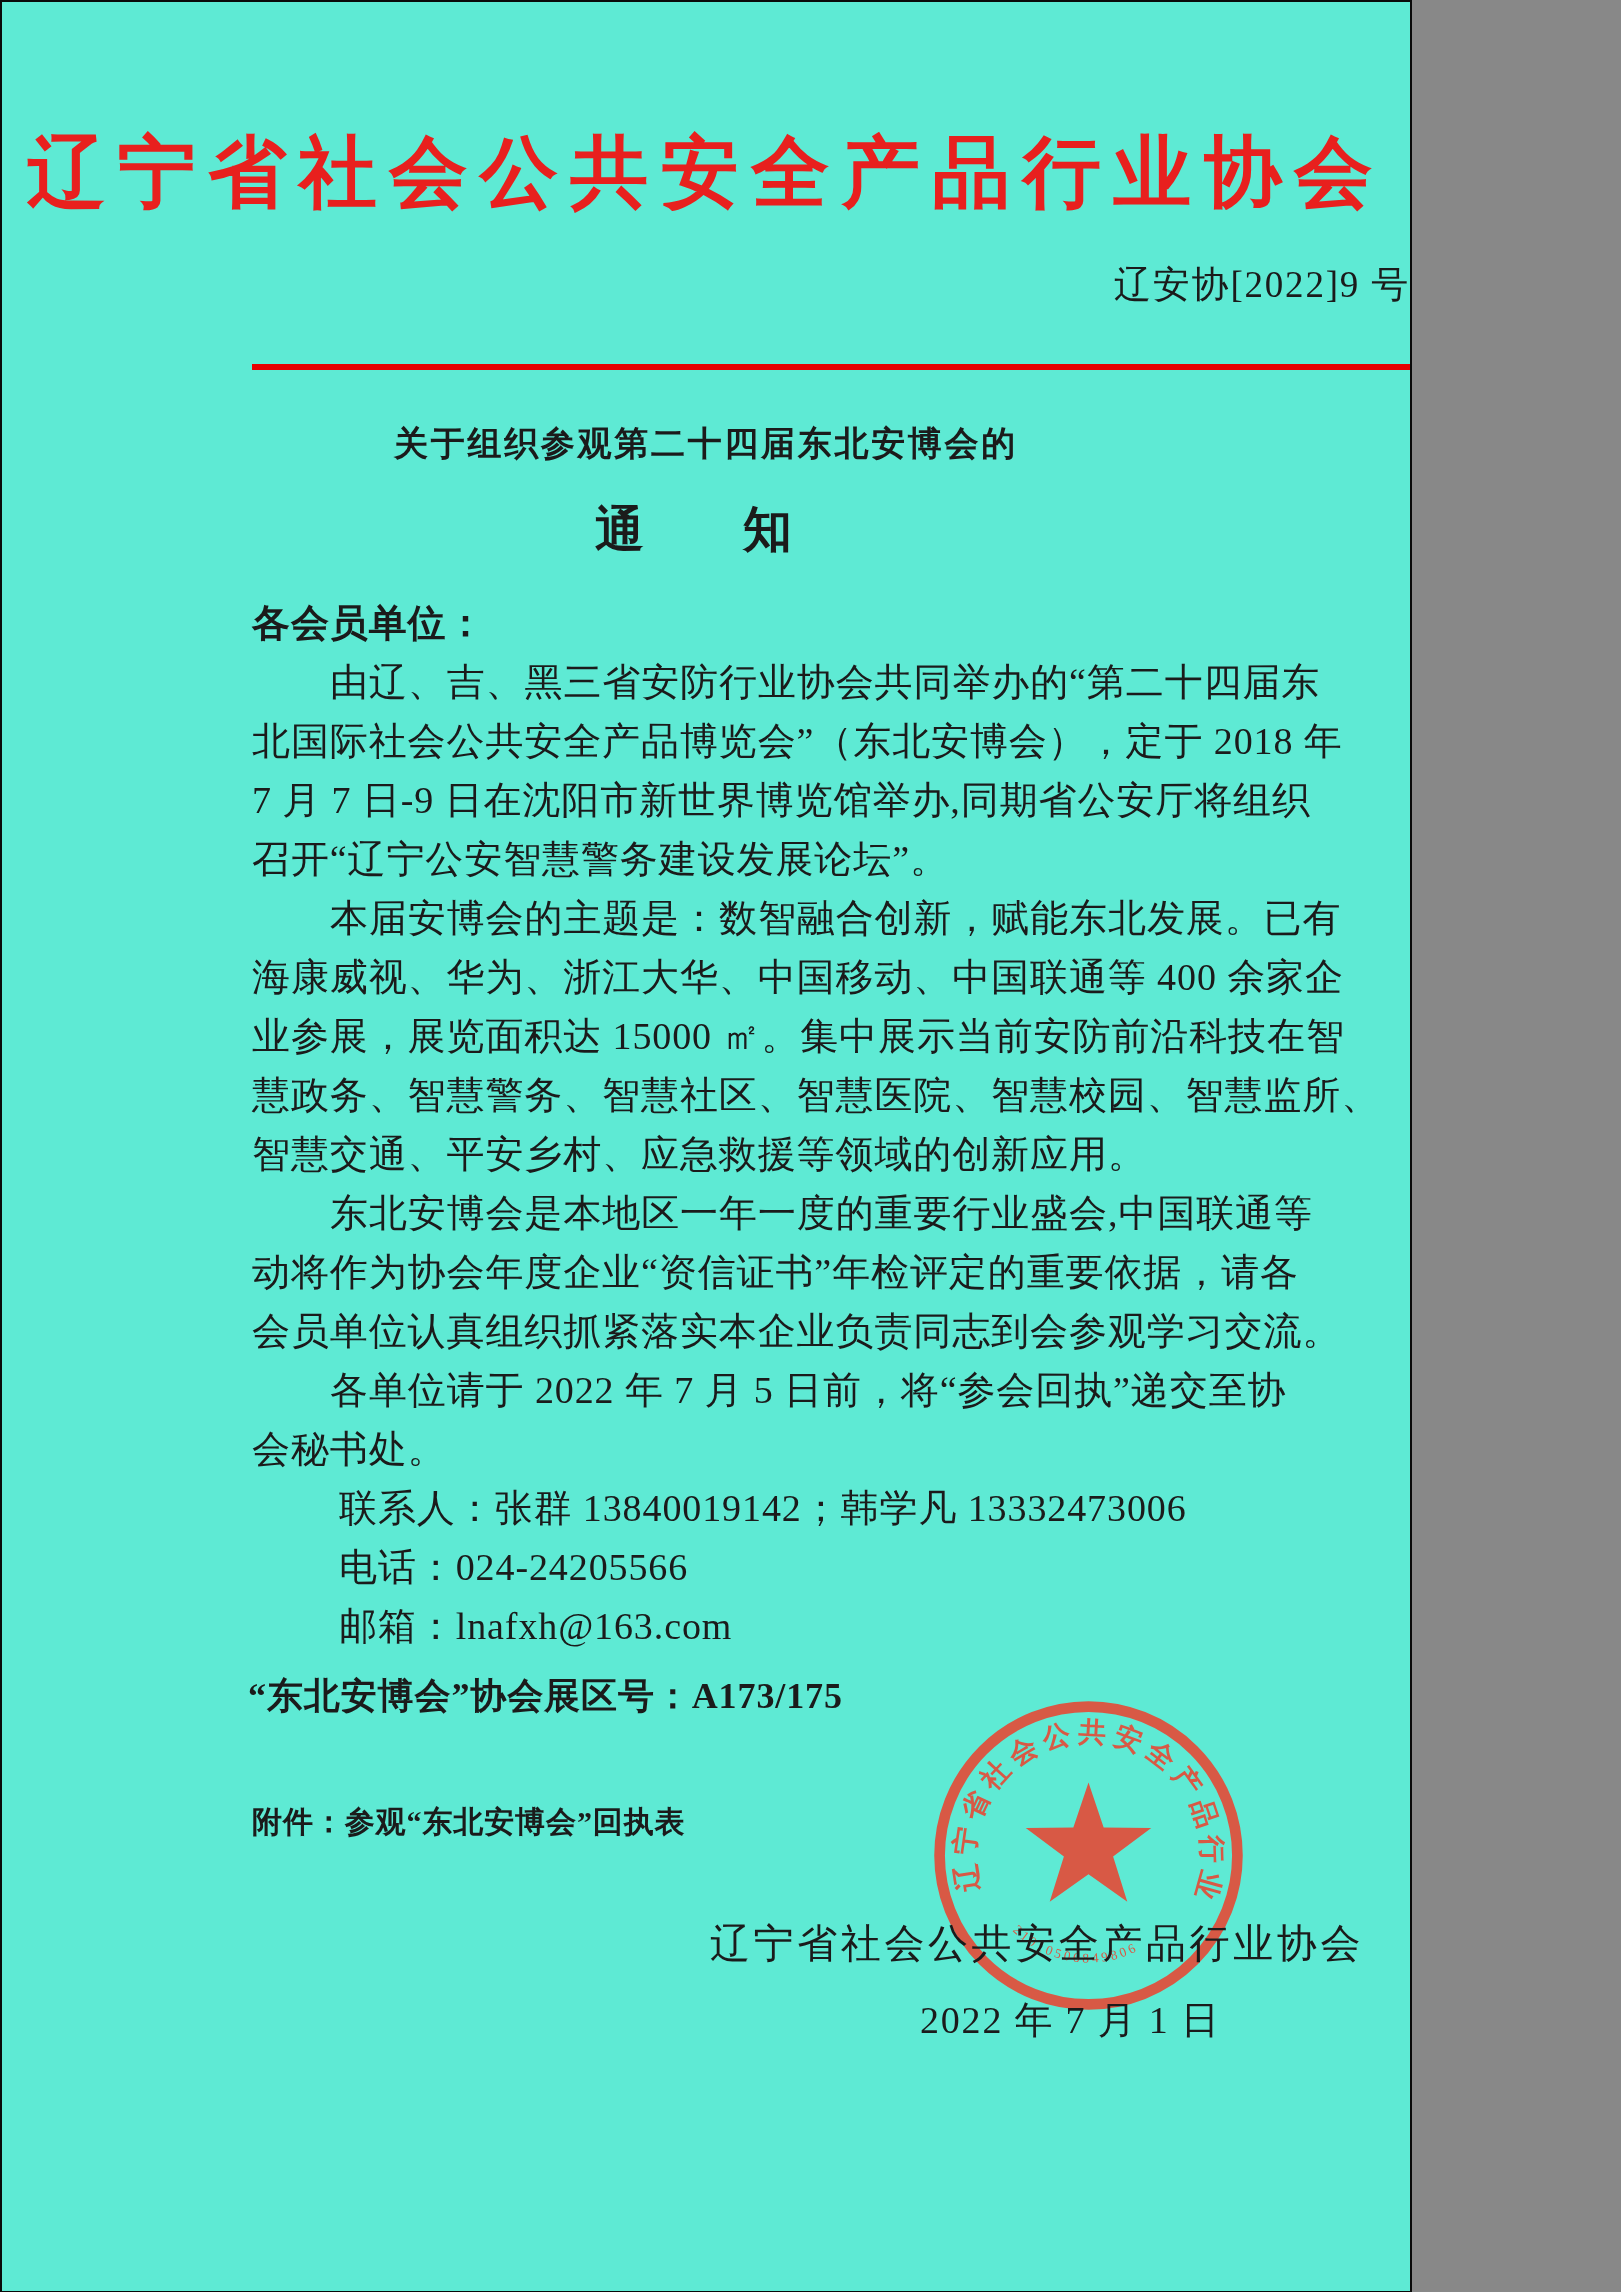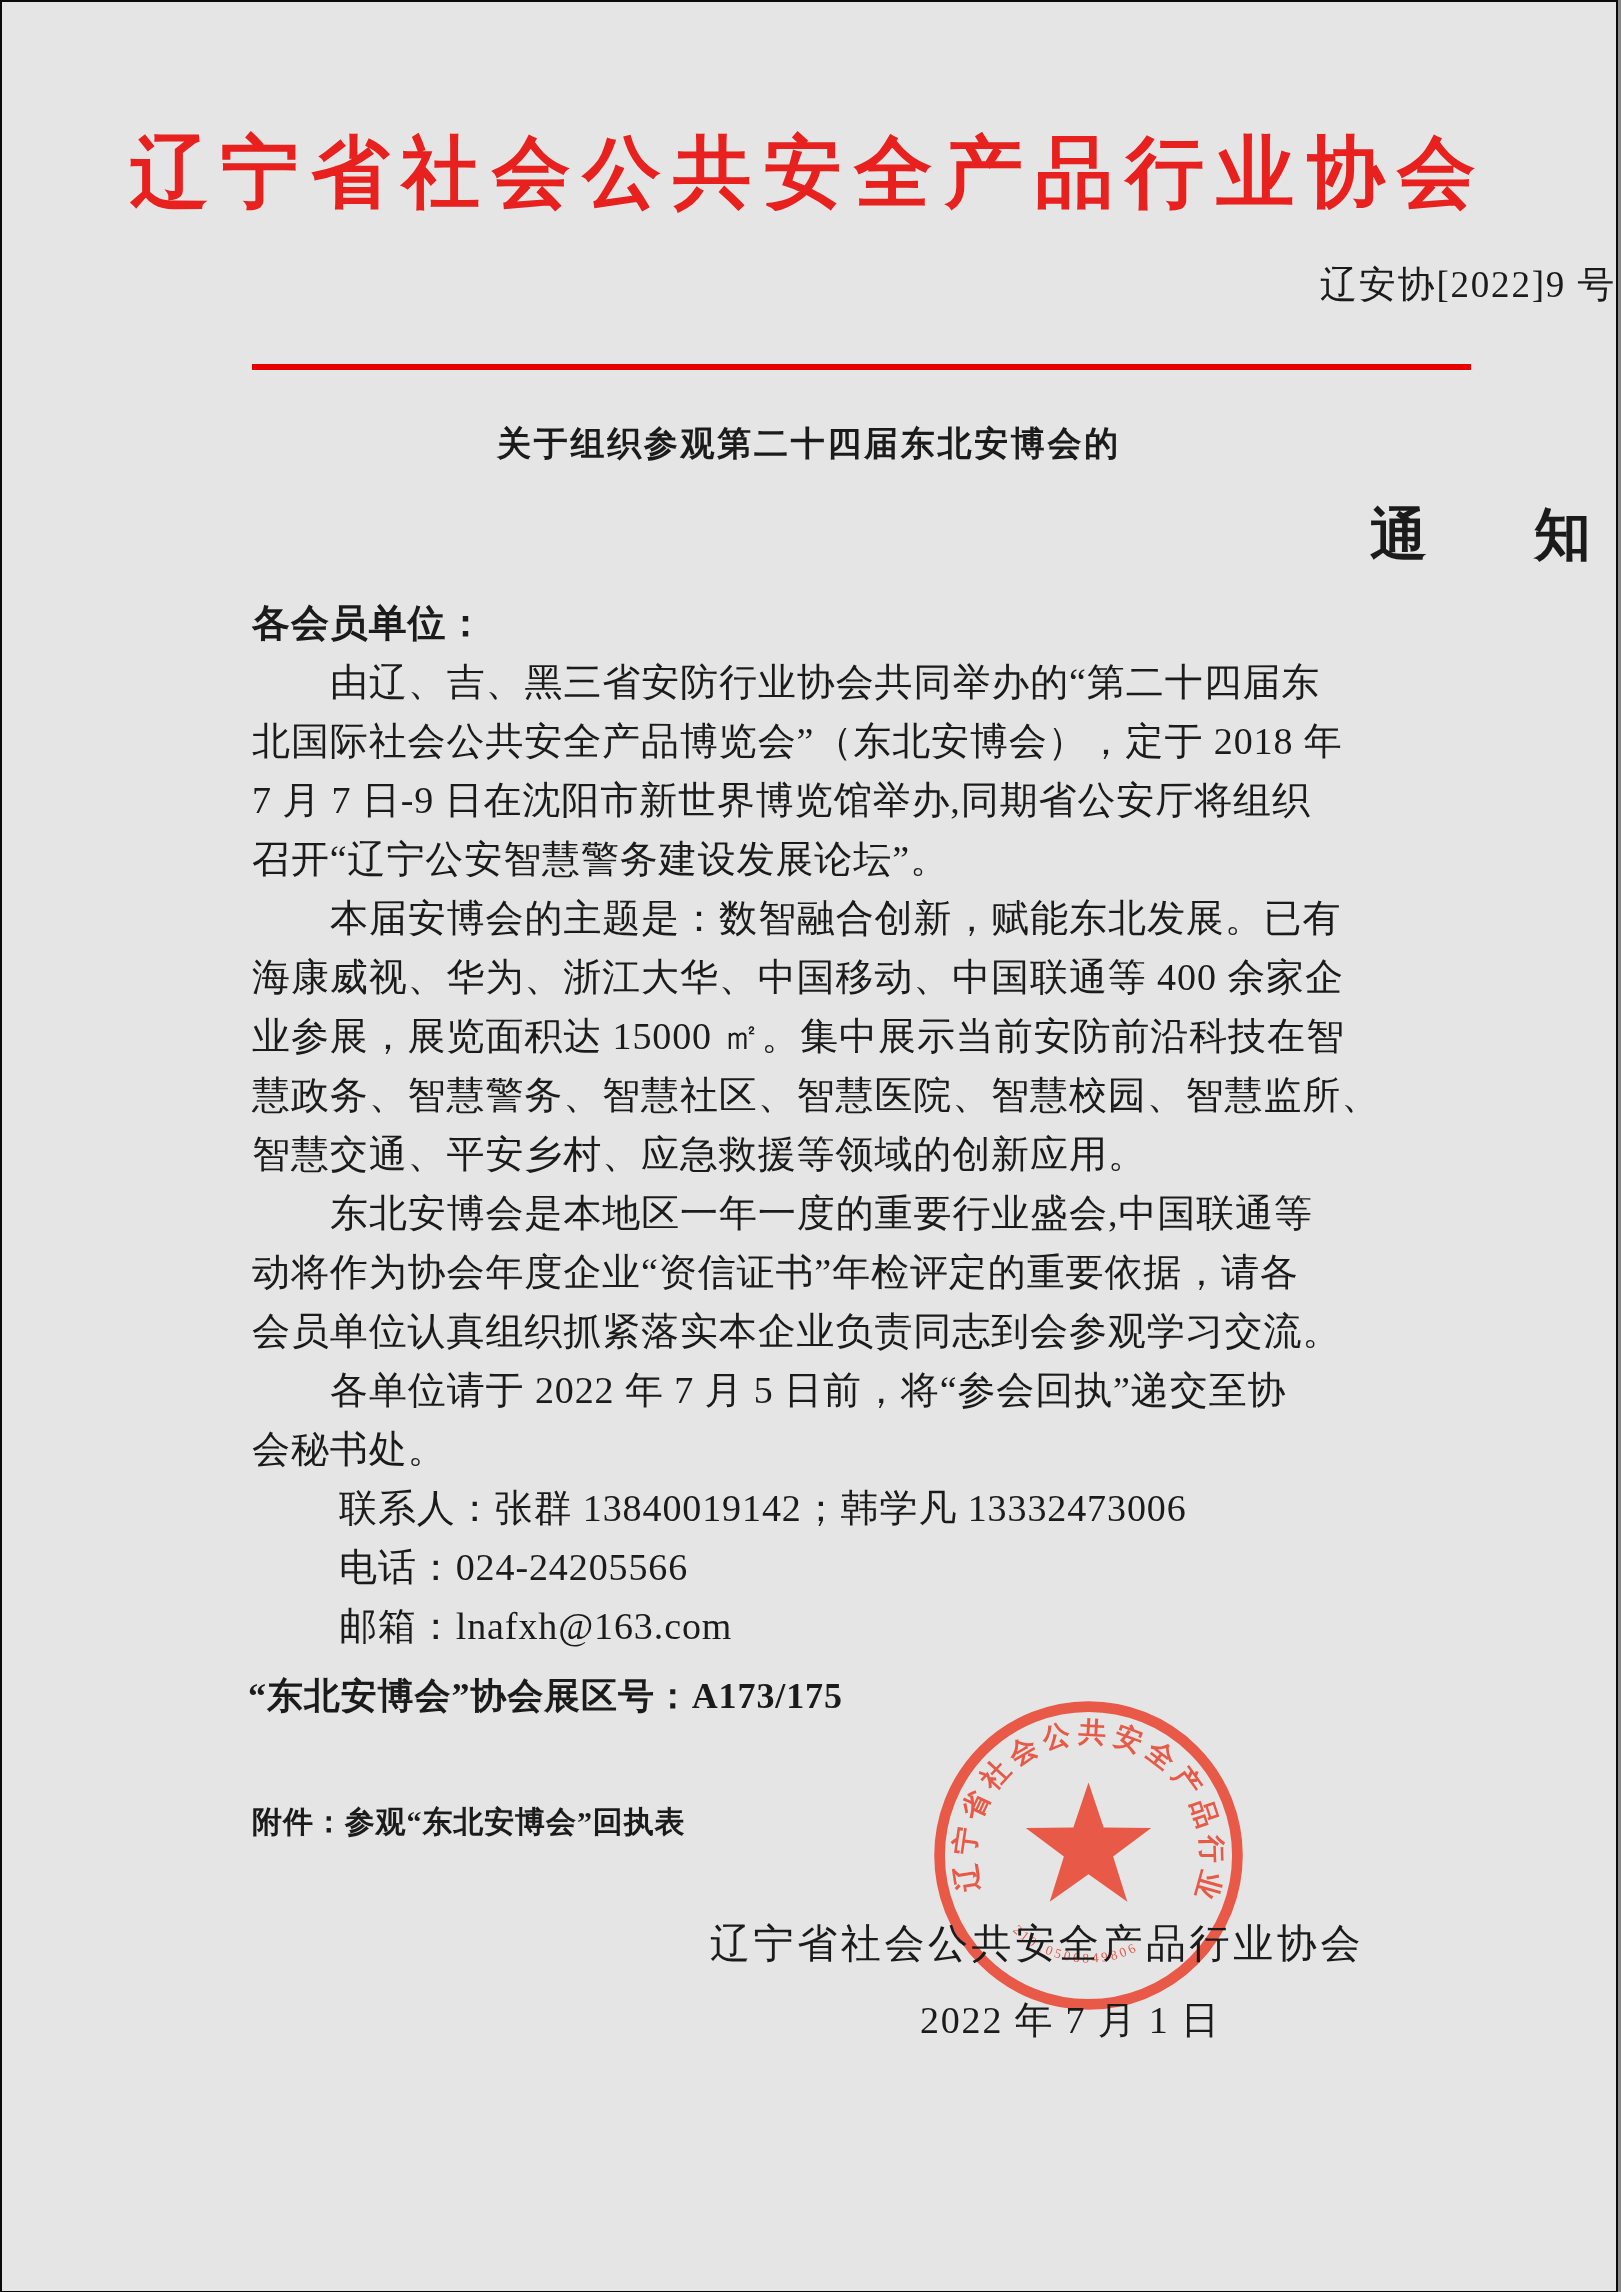--- a/index.html
+++ b/index.html
@@ -1,19 +1,19 @@
 <!DOCTYPE html>
 <html style="font-size:14.3px"><head>
 <meta charset="utf-8">
 <style>
   html,body{margin:0;padding:0;background:#888;}
   .page{
     position:relative;
-    width:1618px;height:2293px;
-    background:#e5e5e5;
+    width:1412px;height:2293px;
+    background:#5eead4;
     border:2.7px solid #0a0a0a;
     box-sizing:border-box;
     overflow:hidden;
     font-family:"Liberation Serif","DejaVu Serif",serif;
     color:#1b1b1b;
   }
   .org-header{
     position:absolute;top:119px;left:0;width:100%;
     text-align:center;
     font-size:78px;font-weight:bold;
@@ -33,22 +33,22 @@
     background:#e60000;
   }
   .title-1{
     position:absolute;top:419px;left:0;width:100%;
     text-align:center;
     font-size:34px;font-weight:bold;
     letter-spacing:2.7px;
   }
   .title-2{
     position:absolute;top:495px;left:0;width:100%;
-    text-align:right;
-    font-size:57px;font-weight:bold;
+    text-align:center;
+    font-size:49px;font-weight:bold;
     letter-spacing:25px;
   }
   .body-text{
     position:absolute;top:592px;left:250px;
     width:1223px;
   }
   .line{
     height:59px;line-height:59px;
     font-size:38px;
     letter-spacing:0.9px;

